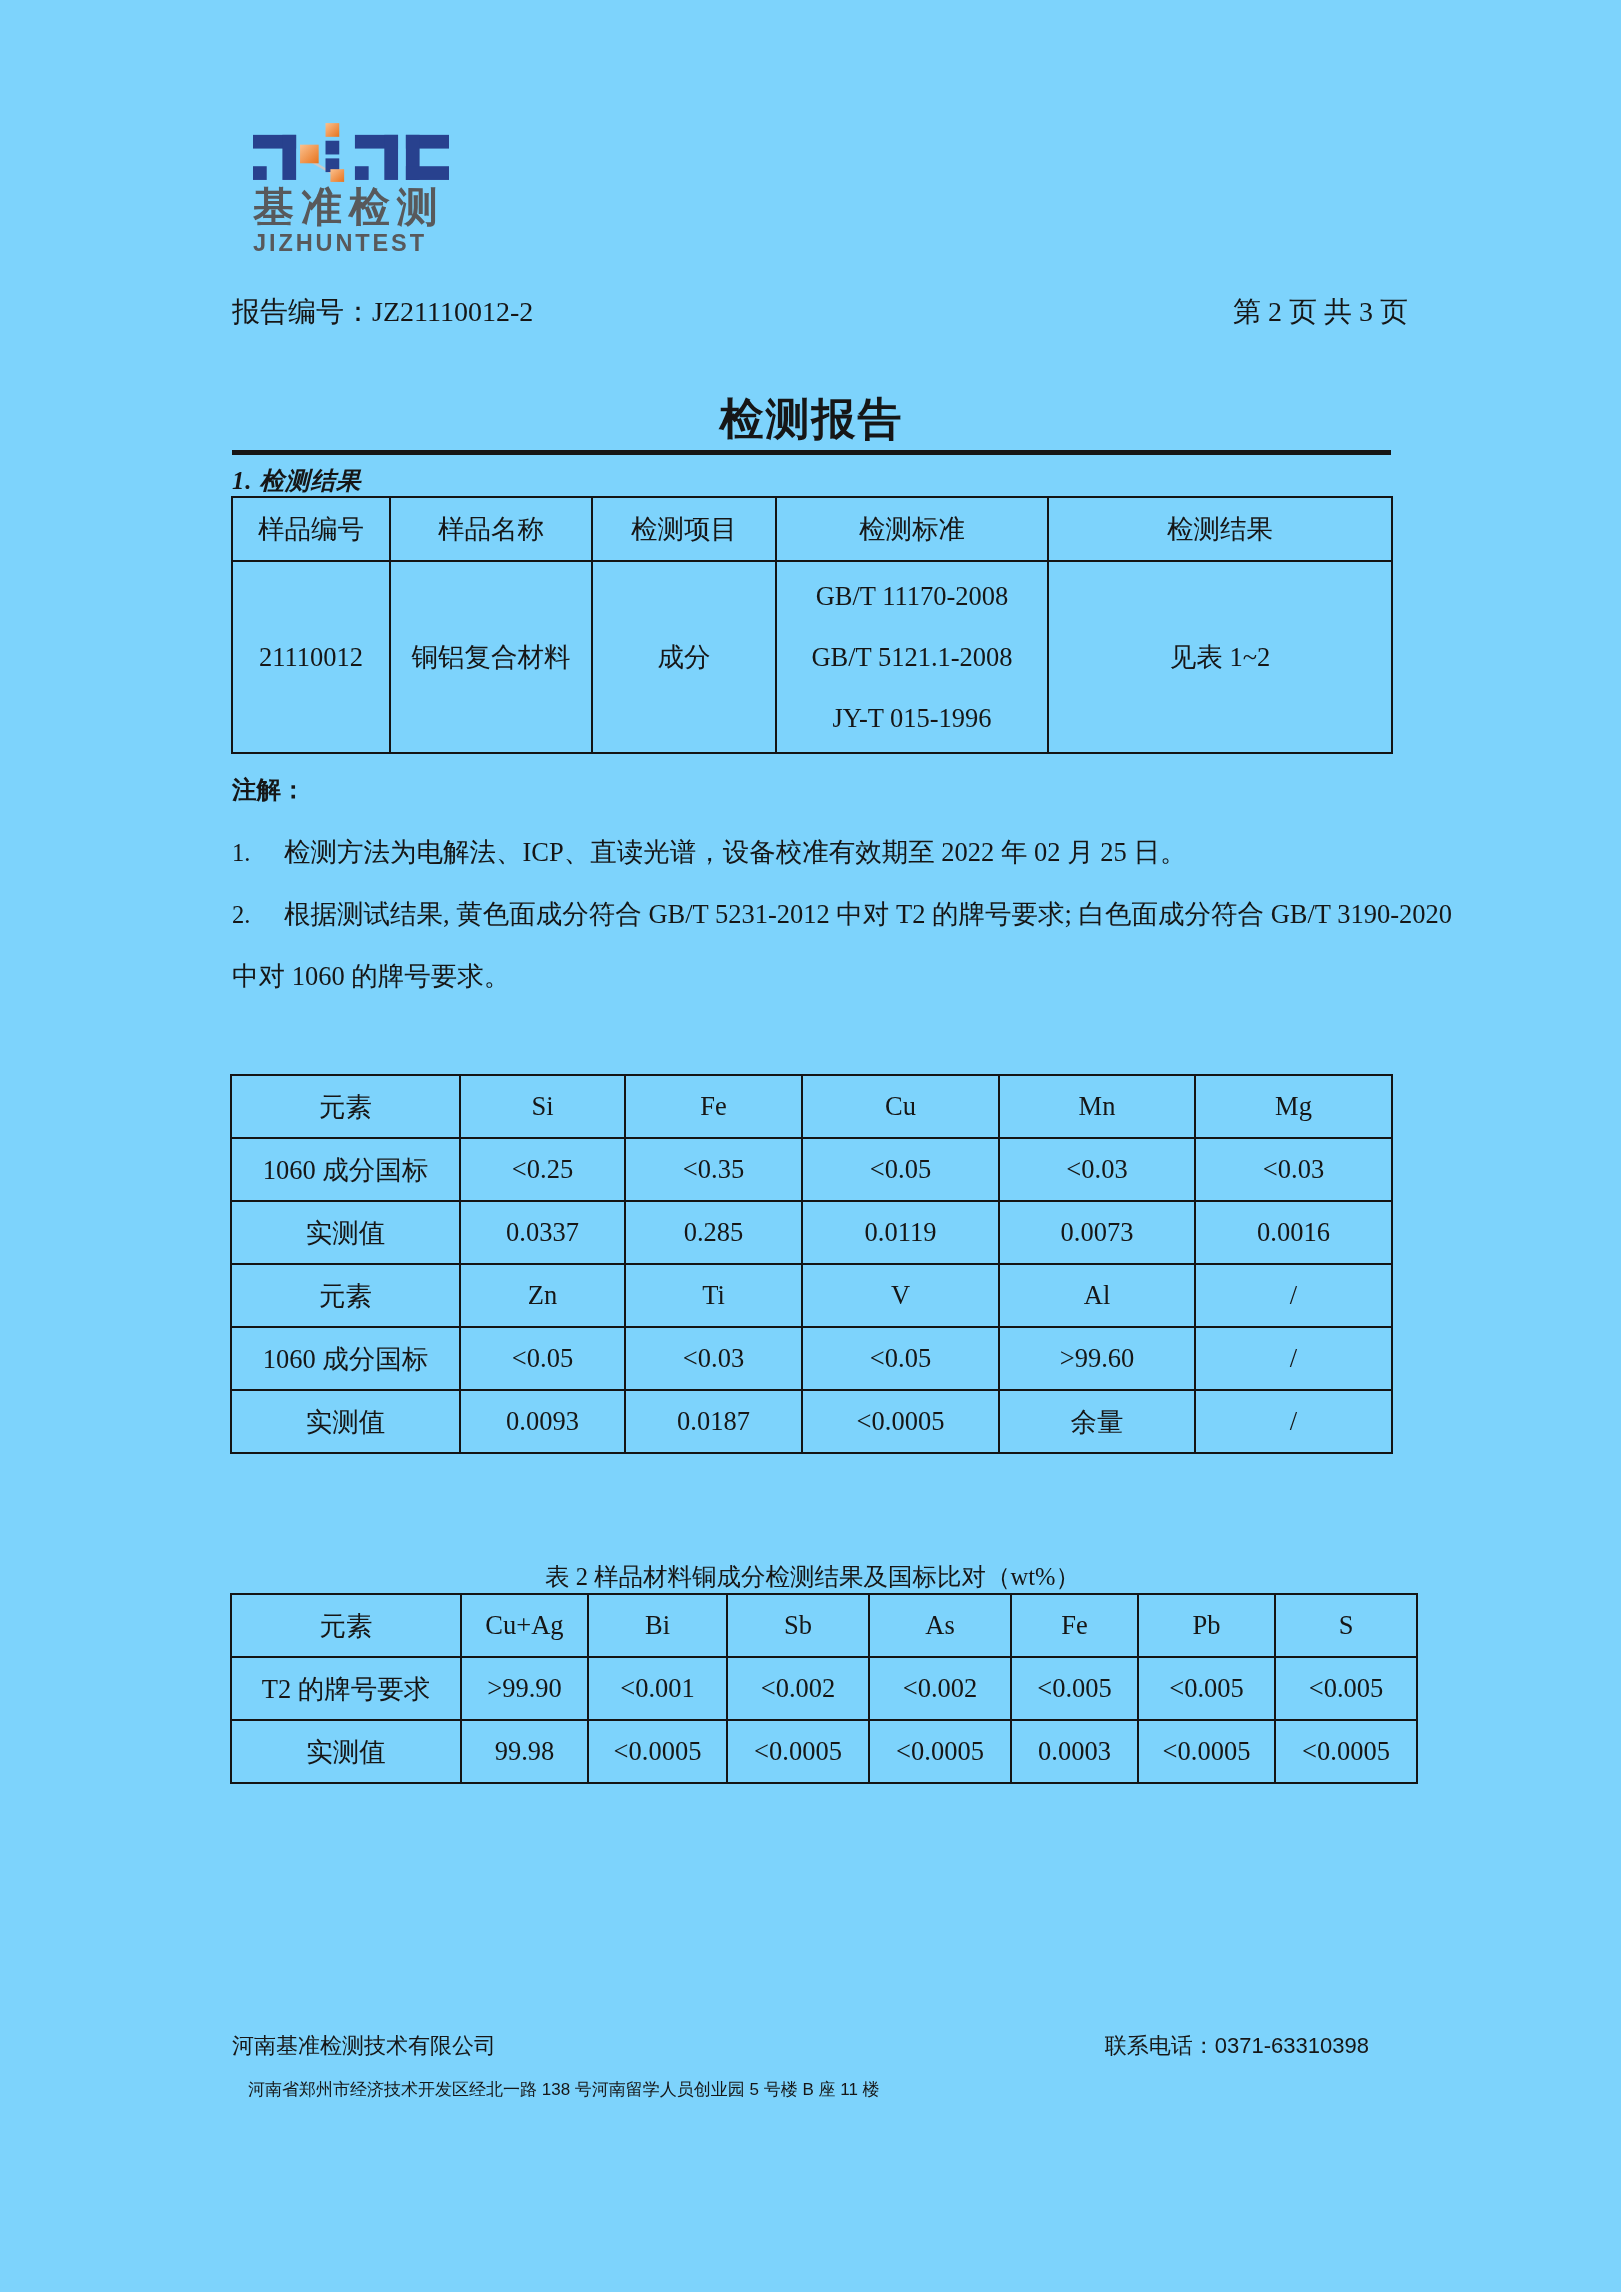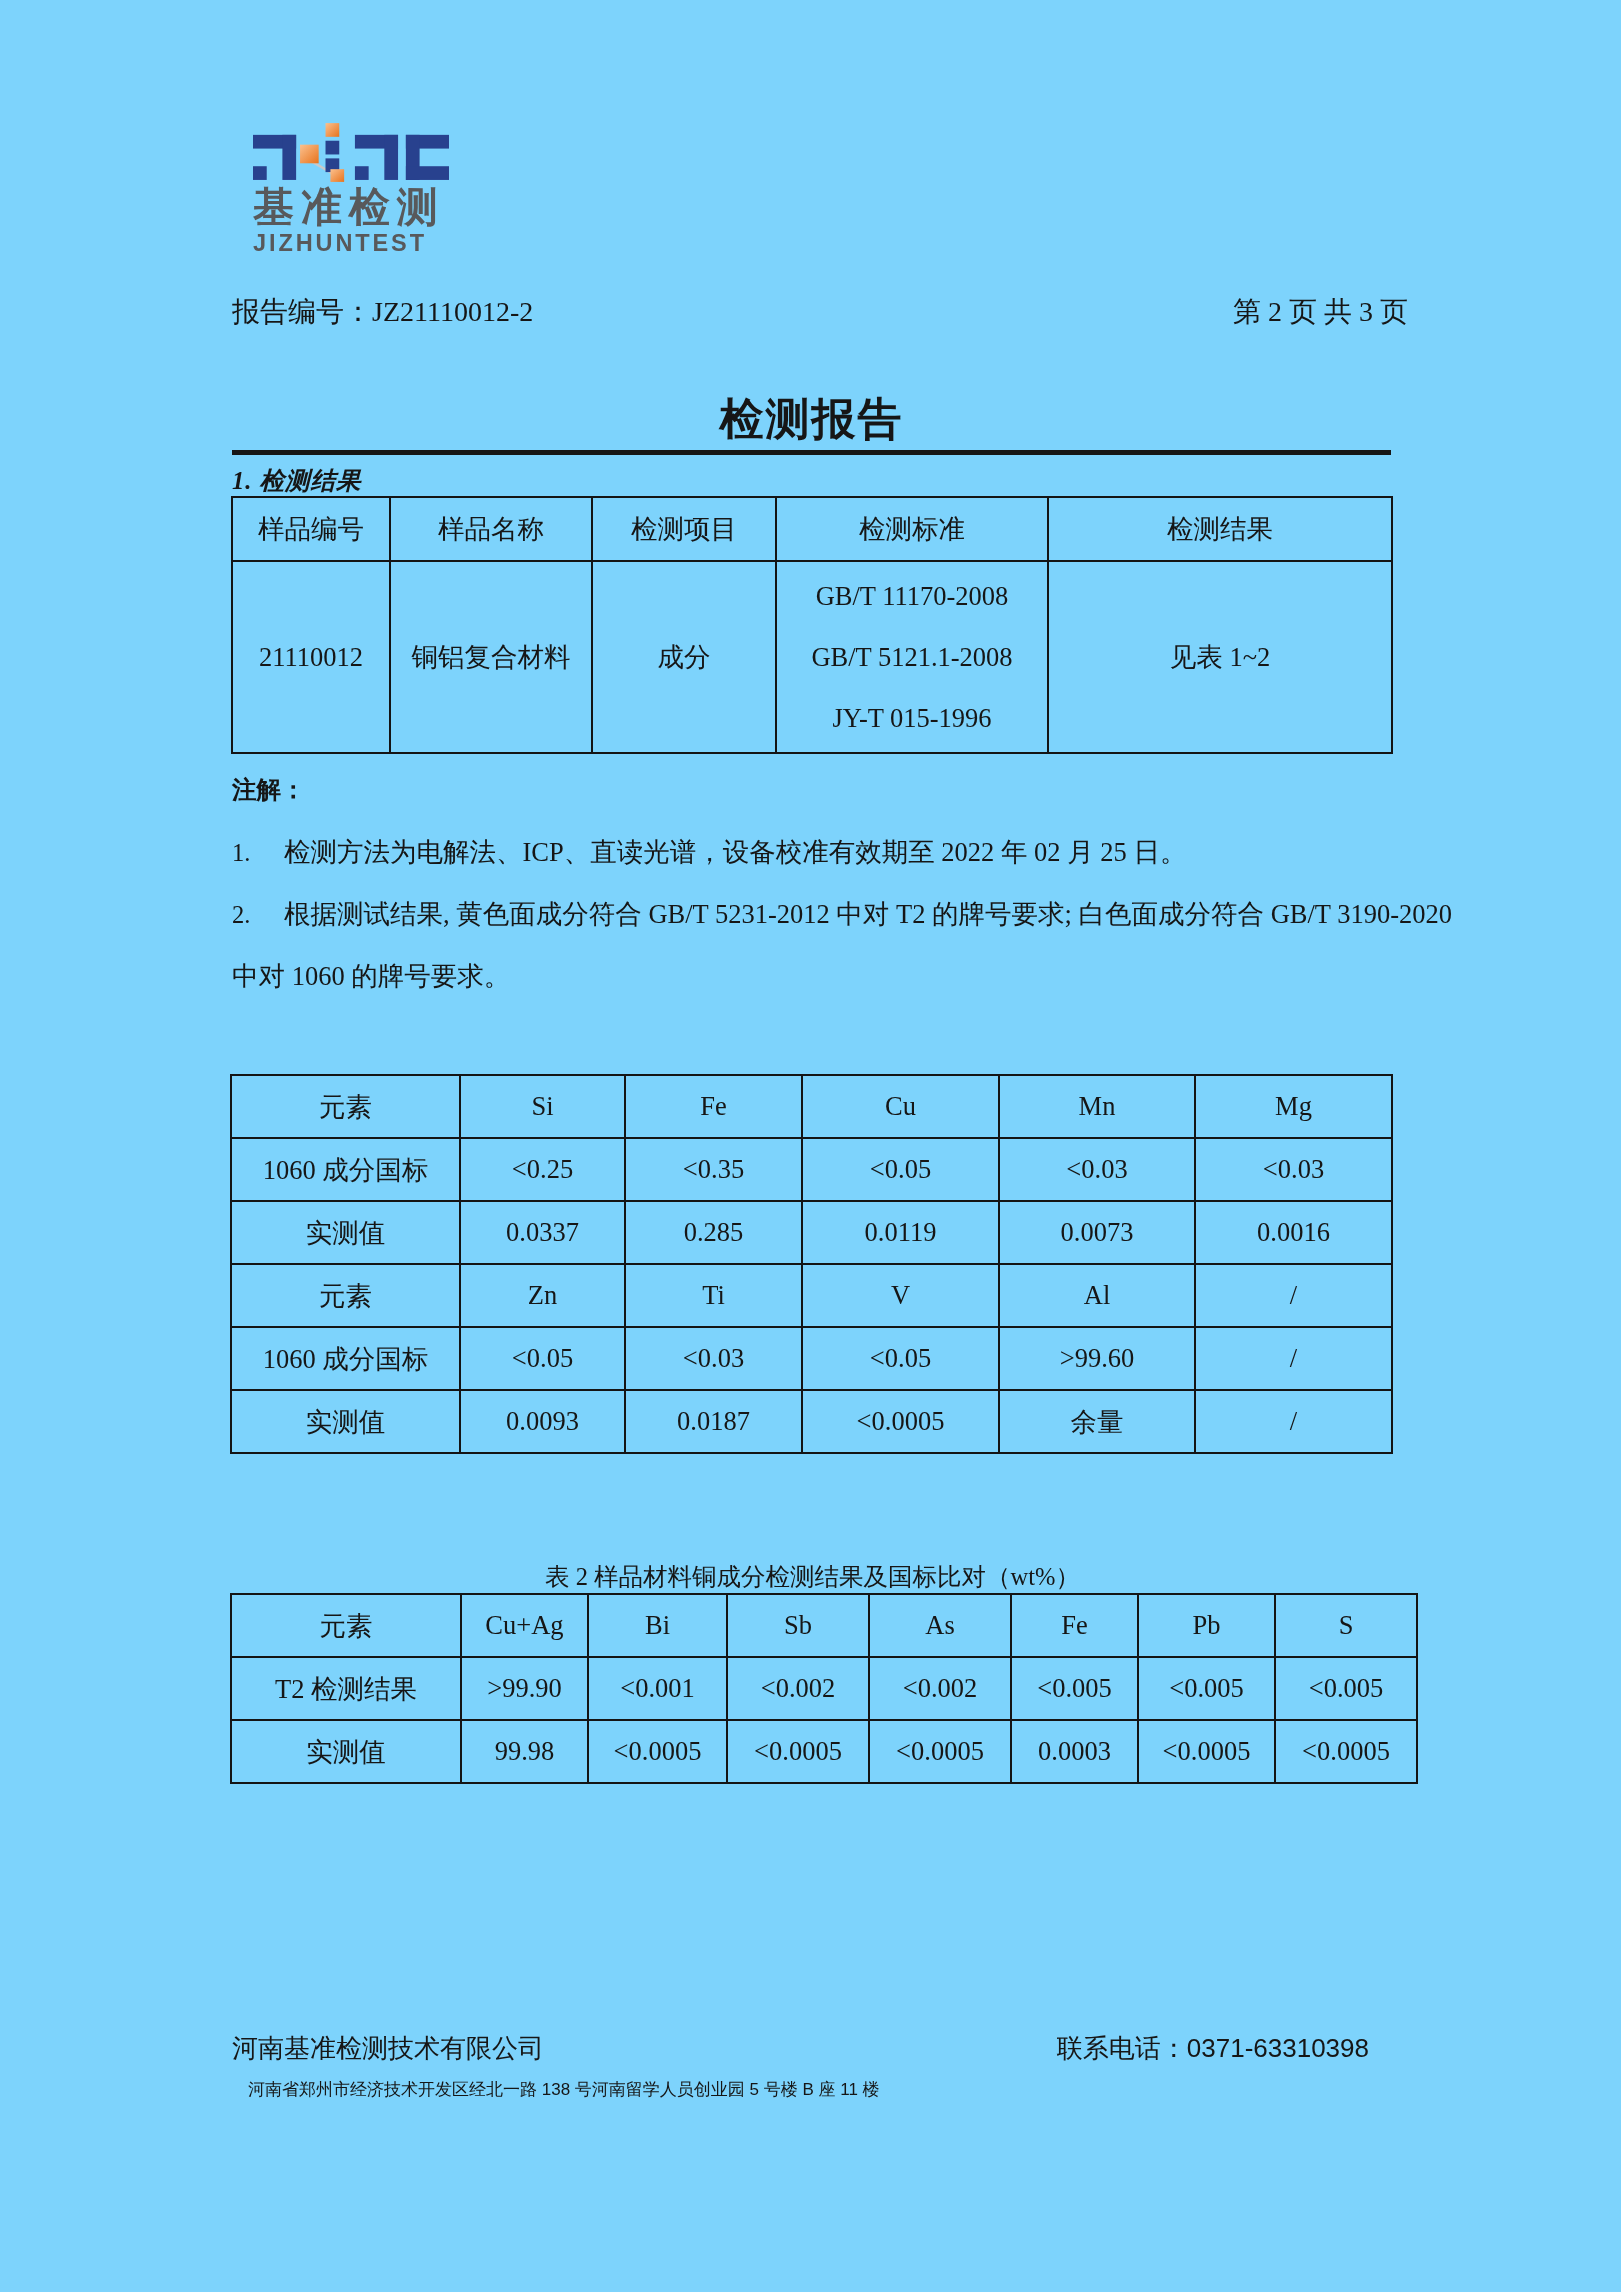--- a/index.html
+++ b/index.html
@@ -77,21 +77,21 @@
     position:absolute;left:232px;font-size:26.5px;white-space:nowrap;
   }
   .note-1{top:834px;}
   .note-2{top:896px;}
   .note-3{top:958px;}
   .note-num{display:inline-block;width:52px;font-size:24.5px;}
   
   .footer-row{
     position:absolute;left:232px;top:2031px;width:1137px;
     display:flex;justify-content:space-between;
-    font-size:26px;white-space:nowrap;
+    font-size:22px;white-space:nowrap;
     font-family:"Liberation Sans","DejaVu Sans",sans-serif;
   }
   .footer-address{
     position:absolute;left:248px;top:2078px;
     font-size:17px;white-space:nowrap;
     font-family:"Liberation Sans","DejaVu Sans",sans-serif;
   }
 </style>
 </head>
 <body>
@@ -258,21 +258,21 @@
           <td>元素</td>
           <td>Cu+Ag</td>
           <td>Bi</td>
           <td>Sb</td>
           <td>As</td>
           <td>Fe</td>
           <td>Pb</td>
           <td>S</td>
         </tr>
         <tr>
-          <td>T2 检测结果</td>
+          <td>T2 的牌号要求</td>
           <td>&gt;99.90</td>
           <td>&lt;0.001</td>
           <td>&lt;0.002</td>
           <td>&lt;0.002</td>
           <td>&lt;0.005</td>
           <td>&lt;0.005</td>
           <td>&lt;0.005</td>
         </tr>
         <tr>
           <td>实测值</td>

